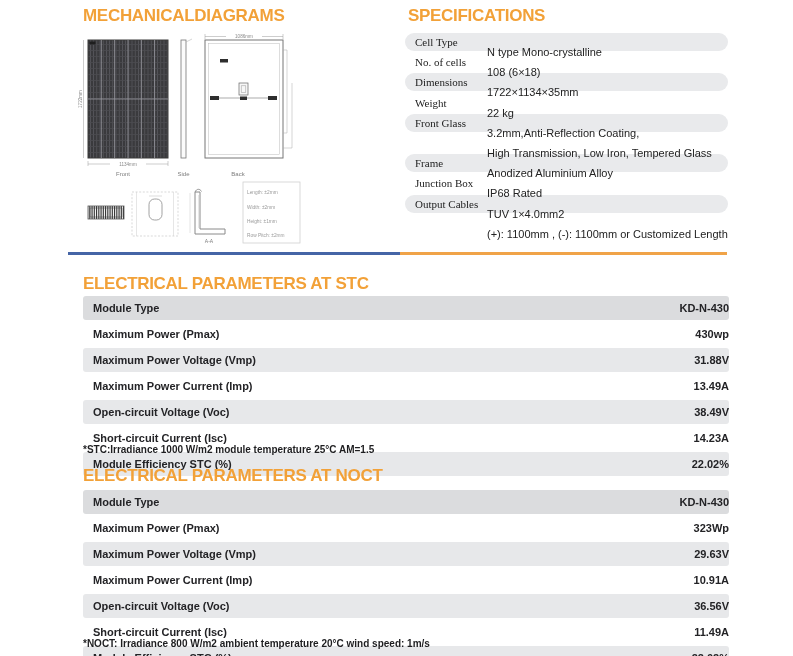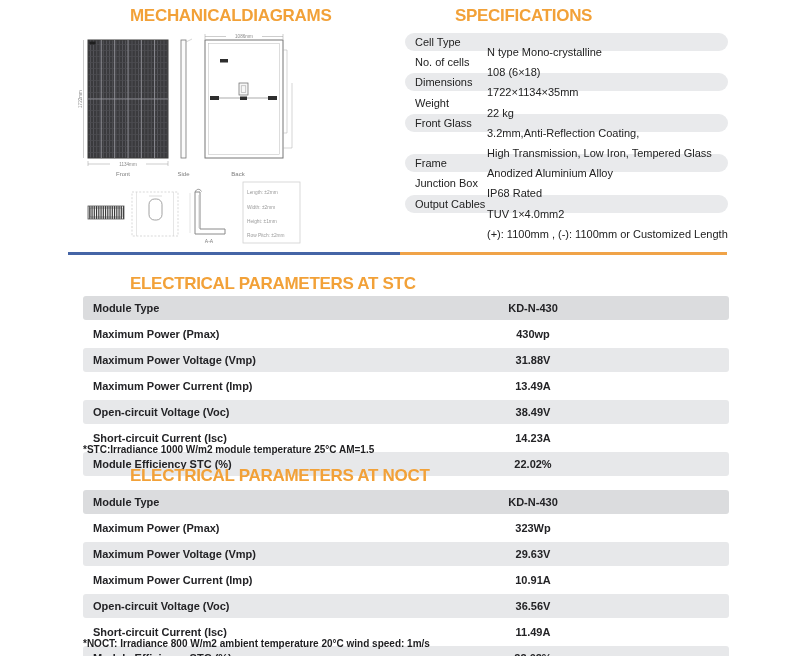--- a/index.html
+++ b/index.html
@@ -2,35 +2,35 @@
 <html><head>
 <meta charset="utf-8">
 <style>
   html,body{margin:0;padding:0;}
   body{
     width:793px;height:656px;background:#ffffff;position:relative;overflow:hidden;
     font-family:"Liberation Sans", sans-serif;color:#222;
   }
   .abs{position:absolute;}
   .section-title{
-    font-size:17px;font-weight:bold;color:#F2A138;letter-spacing:-0.3px;white-space:nowrap;margin-left:47px;
+    font-size:17px;font-weight:bold;color:#F2A138;letter-spacing:-0.3px;white-space:nowrap;
   }
   
   #spec-table{left:405px;top:33px;width:323px;}
   .srow{height:18px;margin-bottom:2.2px;display:flex;align-items:center;font-size:11px;color:#222;border-radius:10px;}
   .srow.gray{background:#e9eaec;}
-  .srow .slbl{width:72px;padding-left:10px;white-space:nowrap;}
+  .srow .slbl{width:72px;padding-left:10px;white-space:nowrap;font-family:Liberation Serif, serif;}
   .srow .sval{flex:1;white-space:nowrap;margin-top:20px;}
   
   .etable{width:646px;left:83px;}
   .erow{height:24px;margin-bottom:2px;display:flex;align-items:center;font-size:11px;font-weight:bold;color:#232326;border-radius:3px;}
   .erow.gray{background:#e7e8ea;}
   .erow.dark{background:#dbdcde;}
   .erow .lbl{flex:1;padding-left:10px;white-space:nowrap;}
-  .erow .val{width:392px;text-align:center;white-space:nowrap;}
+  .erow .val{width:392px;text-align:right;white-space:nowrap;}
   .footnote{font-size:10px;font-weight:bold;color:#1e1e20;white-space:nowrap;}
   
   #divider{left:68px;top:252px;height:3px;display:flex;width:659px;}
   #divider .seg-blue{width:332px;background:#4565A6;}
   #divider .seg-orange{width:327px;background:#F0A348;}
   svg text{font-family:"Liberation Sans", sans-serif;}
 </style>
 </head>
 <body>
 

